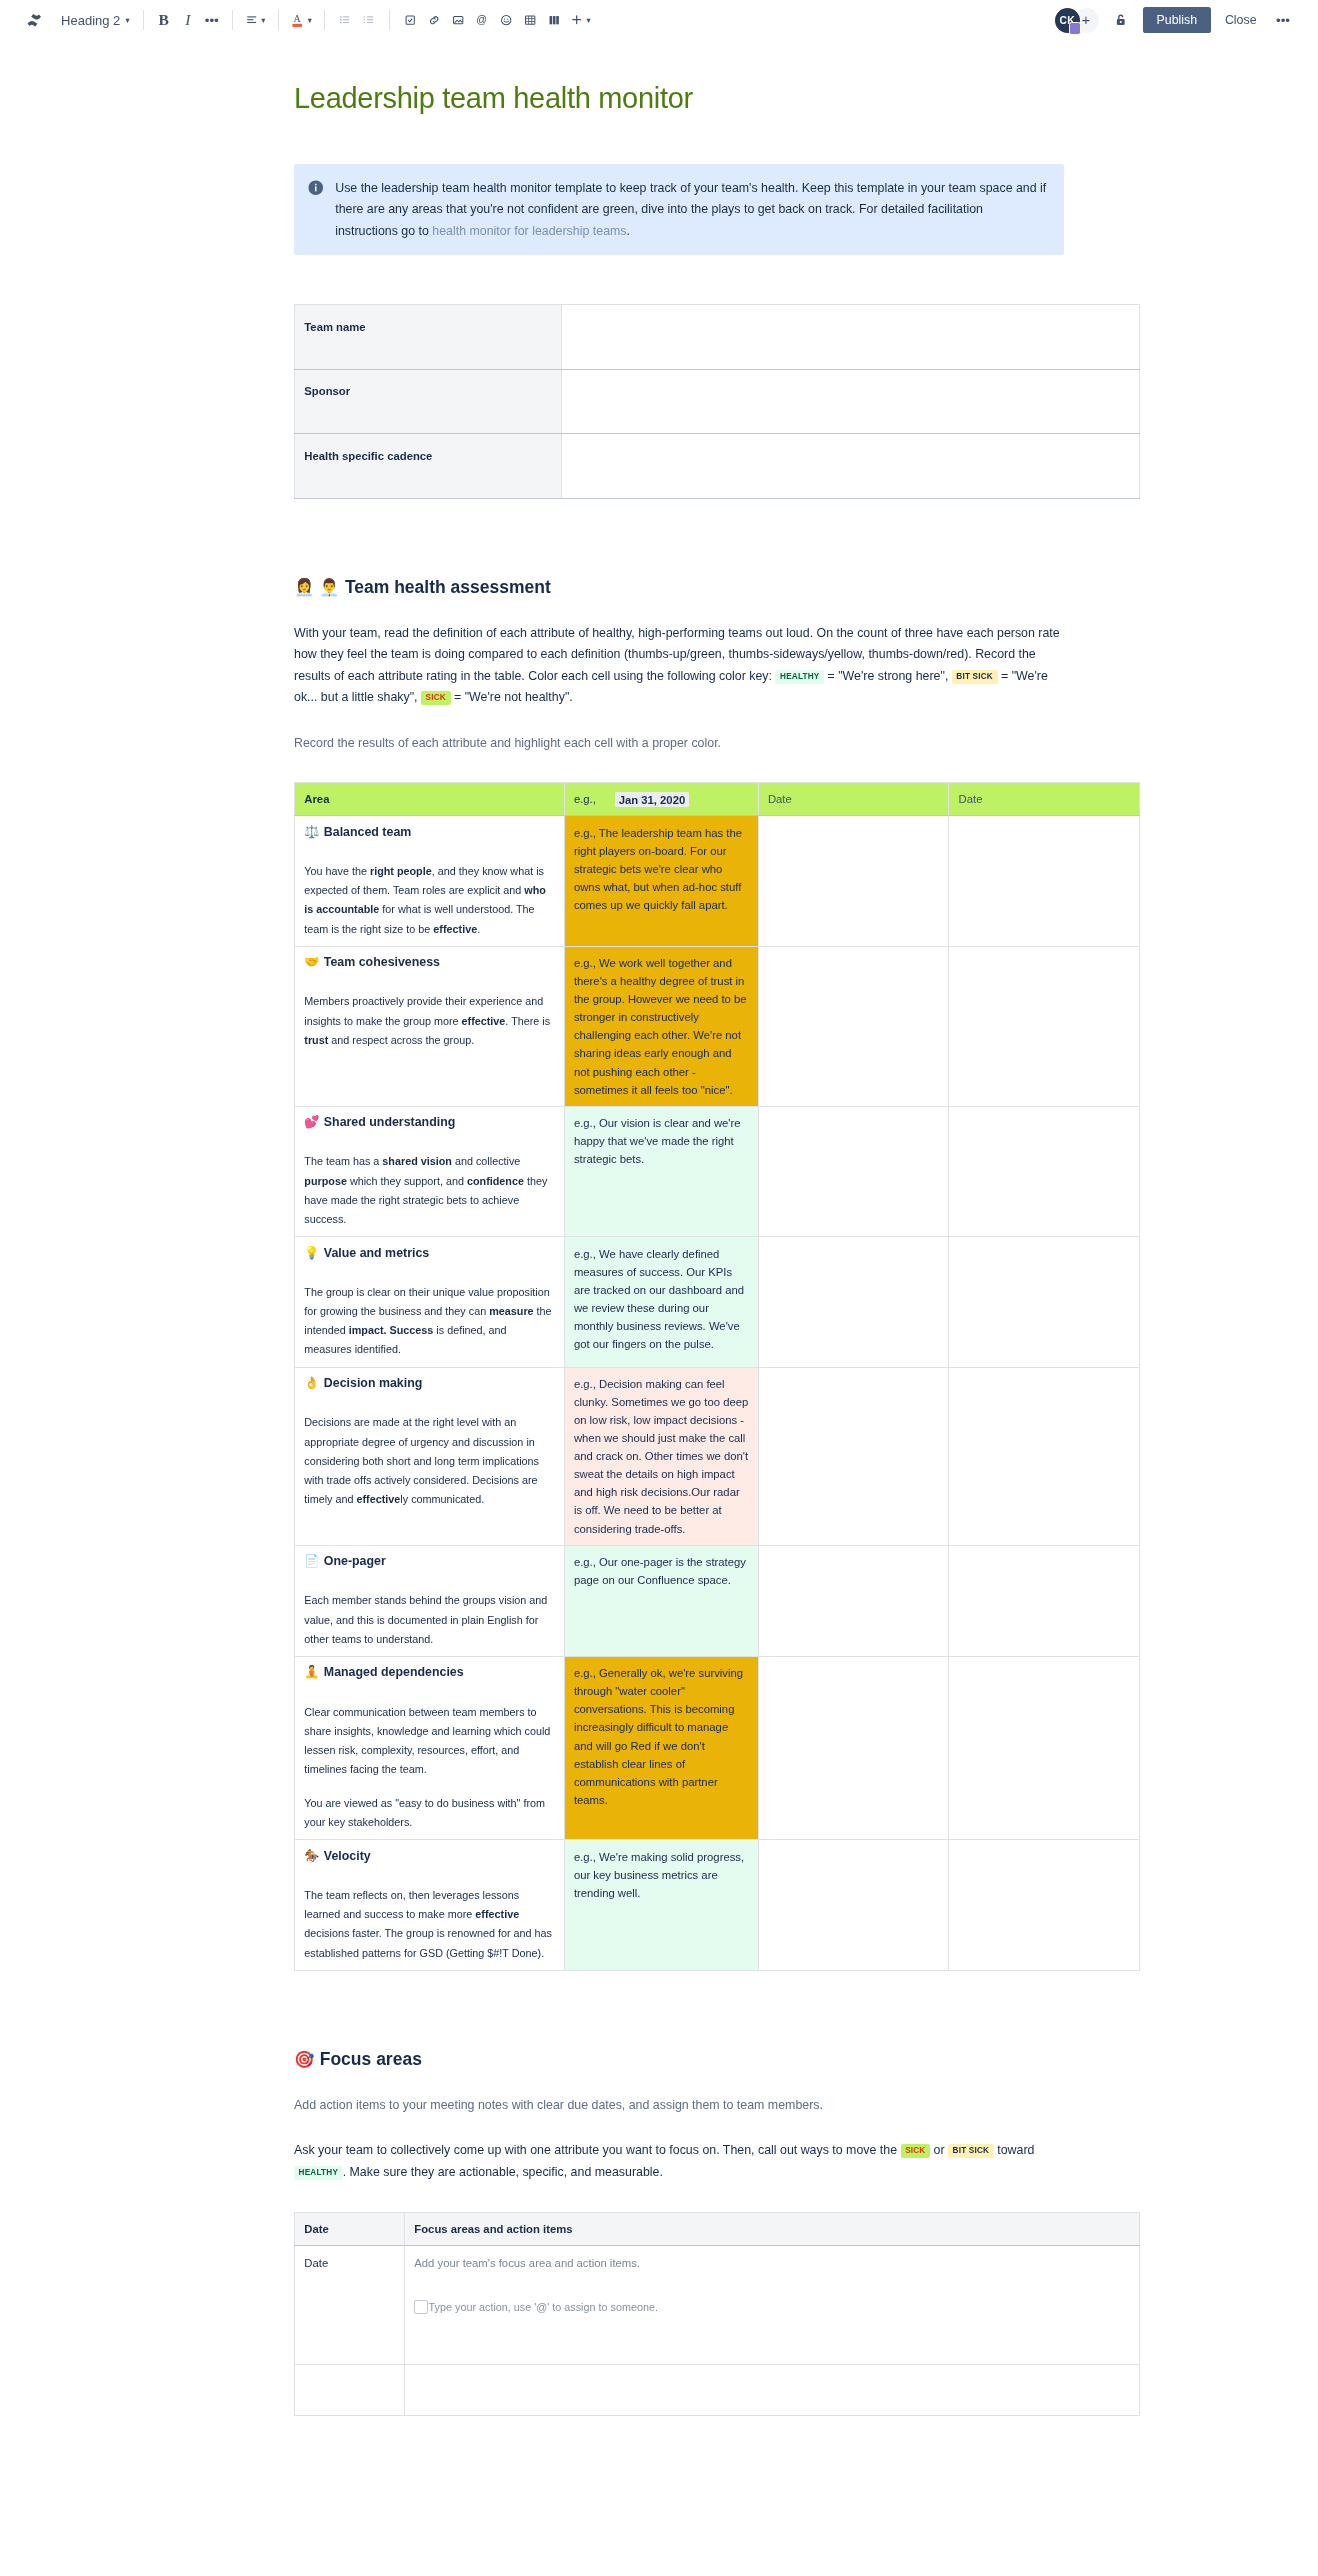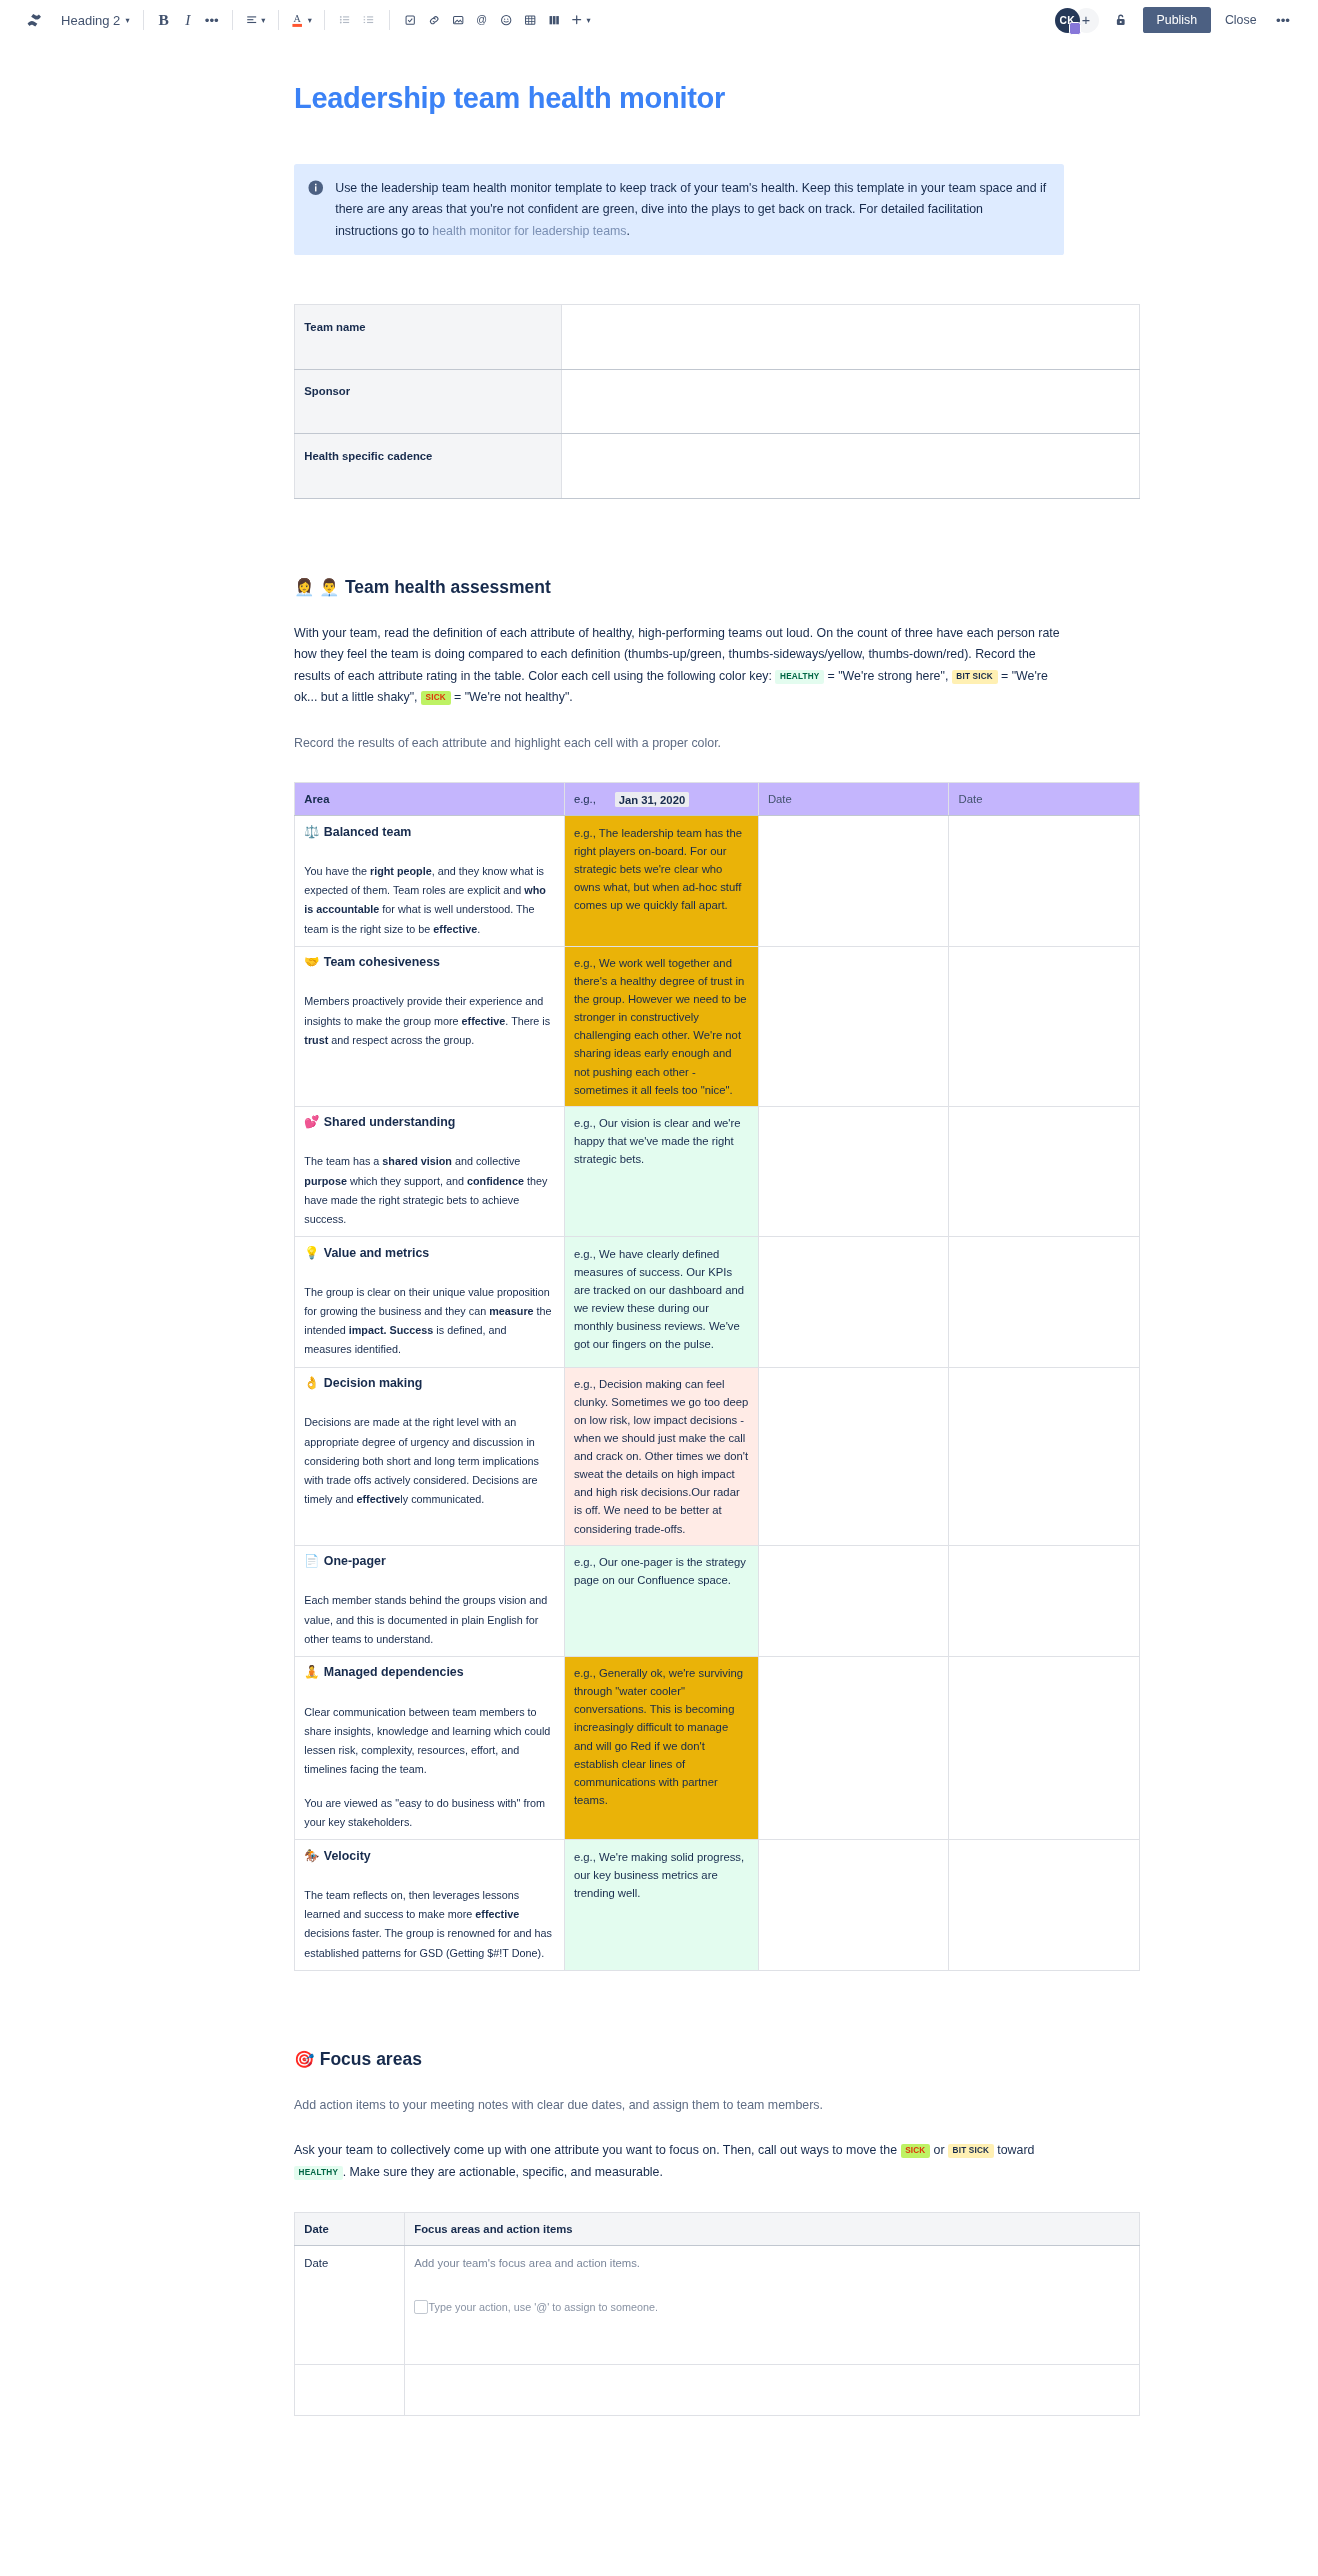--- a/index.html
+++ b/index.html
@@ -117,22 +117,22 @@
 
   
   .page {
     width: 835px;
     margin: 0 auto;
     padding: 0 0 134px 0;
     box-sizing: border-box;
   }
   .doc-title {
     font-size: 29px;
-    font-weight: bold;
-    color: #3b82f6;
+    font-weight: normal;
+    color: #4d7c0f;
     letter-spacing: -0.3px;
     margin: 42px 0 0 52px;
     line-height: 1.12;
   }
 
   
   .info-panel {
     margin: 50px 0 0 52px;
     background: #DEEBFF;
     border-radius: 2.6px;
@@ -166,21 +166,21 @@
     border: 0.5px solid #DFE1E6;
     vertical-align: top;
     padding: 7.2px 9.3px;
     font-size: 11.3px;
     line-height: 1.6;
     color: #172B4D;
     text-align: left;
     font-weight: normal;
   }
   table.doc-table tr.hdr td, table.doc-table th {
-    background: #c4b5fd;
+    background: #bef264;
     font-weight: bold;
     border-bottom: 1.5px solid #C1C7D0;
   }
 
   
   .team-table { margin-top: 49px; }
   .team-table td.lbl {
     background: #F4F5F7;
     font-weight: bold;
     width: 247px;

